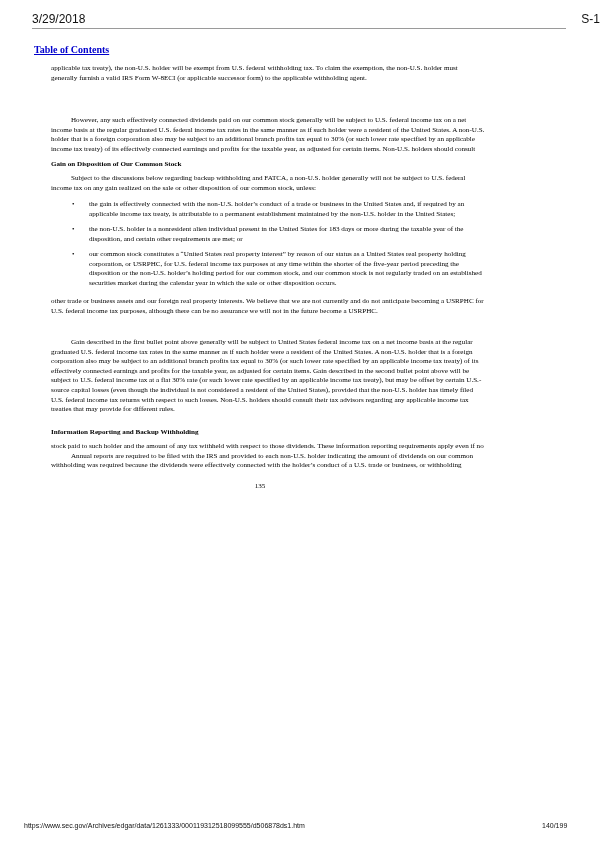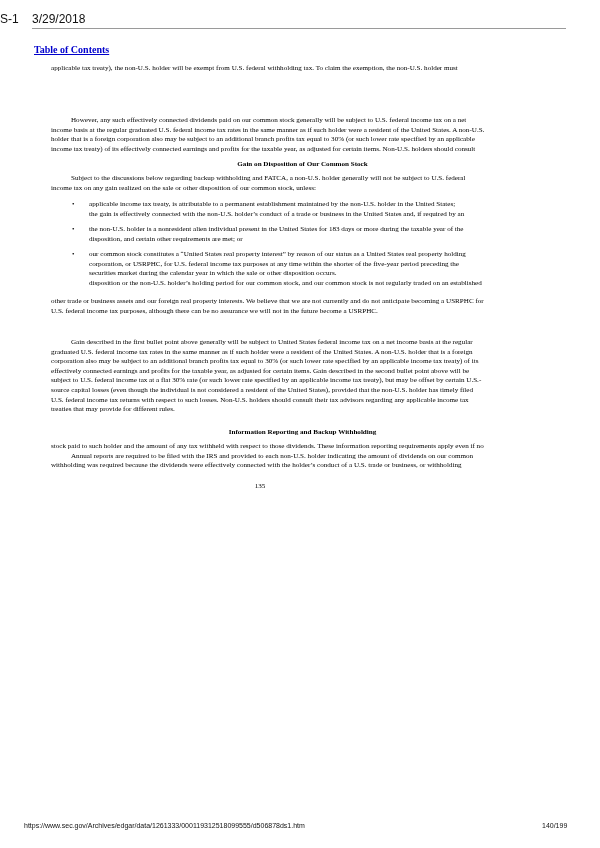--- a/index.html
+++ b/index.html
@@ -1,45 +1,46 @@
 <!DOCTYPE html>
 <html><head>
 <meta charset="utf-8">
 <style>
   html, body { margin: 0; padding: 0; background: #ffffff; }
   body { width: 600px; height: 848px; position: relative; overflow: hidden;
          font-family: "Liberation Serif", serif; color: #000; }
   .hdr { position: absolute; top: 12px; font-family: "Liberation Sans", sans-serif; font-size: 12px; color: #111; }
   .hdr-date { left: 32px; }
-  .hdr-title { left: 0; width: 600px; text-align: left; }
+  .hdr-title { left: 0; width: 600px; text-align: right; }
   .rule { position: absolute; left: 32px; width: 534px; top: 28px; height: 0; border-top: 1px solid #9a9a9a; }
   .toc { position: absolute; left: 34px; top: 44px; font-size: 10px; font-weight: bold; color: #0000cc; text-decoration: underline; cursor: pointer; }
   .content { position: absolute; left: 51px; width: 503px; font-size: 7.1px; line-height: 9.6px; }
   .content .ln { display: block; white-space: nowrap; }
   .ind { padding-left: 20px; }
-  .h { font-weight: bold; text-align: center; }
+  .h { font-weight: bold; }
   .bullet { position: absolute; left: 0; width: 503px; }
   .bullet .dot { position: absolute; left: 21px; top: 0; }
   .bullet .btxt { position: absolute; left: 38px; width: 465px; }
   .pagenum { position: absolute; left: 0; width: 520px; text-align: center; top: 482px; font-size: 7.1px; }
   .footer { position: absolute; top: 822px; font-family: "Liberation Sans", sans-serif; font-size: 7px; color: #111; }
   .footer-url { left: 24px; }
   .footer-page { left: 542px; }
 </style>
 </head>
 <body>
 
 <div class="hdr hdr-date">3/29/2018</div>
 <div class="hdr hdr-title">S-1</div>
 <div class="rule"></div>
 
 <a class="toc">Table of Contents</a>
 
 <div class="content" style="top:64px;">
   <span class="ln">applicable tax treaty), the non-U.S. holder will be exempt from U.S. federal withholding tax. To claim the exemption, the non-U.S. holder must</span>
+  <span class="ln">generally furnish a valid IRS Form W-8ECI (or applicable successor form) to the applicable withholding agent.</span>
 </div>
 
 <div class="content" style="top:92px;margin-top:24px;">
   <span class="ln ind">However, any such effectively connected dividends paid on our common stock generally will be subject to U.S. federal income tax on a net</span>
   <span class="ln">income basis at the regular graduated U.S. federal income tax rates in the same manner as if such holder were a resident of the United States. A non-U.S.</span>
   <span class="ln">holder that is a foreign corporation also may be subject to an additional branch profits tax equal to 30% (or such lower rate specified by an applicable</span>
   <span class="ln">income tax treaty) of its effectively connected earnings and profits for the taxable year, as adjusted for certain items. Non-U.S. holders should consult</span>
 </div>
 
 <div class="content h" style="top:160px;">
@@ -48,38 +49,38 @@
 
 <div class="content" style="top:174px;">
   <span class="ln ind">Subject to the discussions below regarding backup withholding and FATCA, a non-U.S. holder generally will not be subject to U.S. federal</span>
   <span class="ln">income tax on any gain realized on the sale or other disposition of our common stock, unless:</span>
 </div>
 
 <div class="content" style="top:200px; height:100px;">
   <div class="bullet" style="top:0px;">
     <span class="dot">•</span>
     <div class="btxt">
+      <span class="ln">the gain is effectively connected with the non-U.S. holder’s conduct of a trade or business in the United States and, if required by an</span>
       <span class="ln">applicable income tax treaty, is attributable to a permanent establishment maintained by the non-U.S. holder in the United States;</span>
-      <span class="ln">the gain is effectively connected with the non-U.S. holder’s conduct of a trade or business in the United States and, if required by an</span>
     </div>
   </div>
   <div class="bullet" style="top:25px;">
     <span class="dot">•</span>
     <div class="btxt">
       <span class="ln">the non-U.S. holder is a nonresident alien individual present in the United States for 183 days or more during the taxable year of the</span>
       <span class="ln">disposition, and certain other requirements are met; or</span>
     </div>
   </div>
   <div class="bullet" style="top:50px;">
     <span class="dot">•</span>
     <div class="btxt">
       <span class="ln">our common stock constitutes a “United States real property interest” by reason of our status as a United States real property holding</span>
       <span class="ln">corporation, or USRPHC, for U.S. federal income tax purposes at any time within the shorter of the five-year period preceding the</span>
+      <span class="ln">disposition or the non-U.S. holder’s holding period for our common stock, and our common stock is not regularly traded on an established</span>
       <span class="ln">securities market during the calendar year in which the sale or other disposition occurs.</span>
-      <span class="ln">disposition or the non-U.S. holder’s holding period for our common stock, and our common stock is not regularly traded on an established</span>
     </div>
   </div>
 </div>
 
 <div class="content" style="top:297px;">
   <span class="ln">other trade or business assets and our foreign real property interests. We believe that we are not currently and do not anticipate becoming a USRPHC for</span>
   <span class="ln">U.S. federal income tax purposes, although there can be no assurance we will not in the future become a USRPHC.</span>
 </div>
 
 <div class="content" style="top:338px;">

